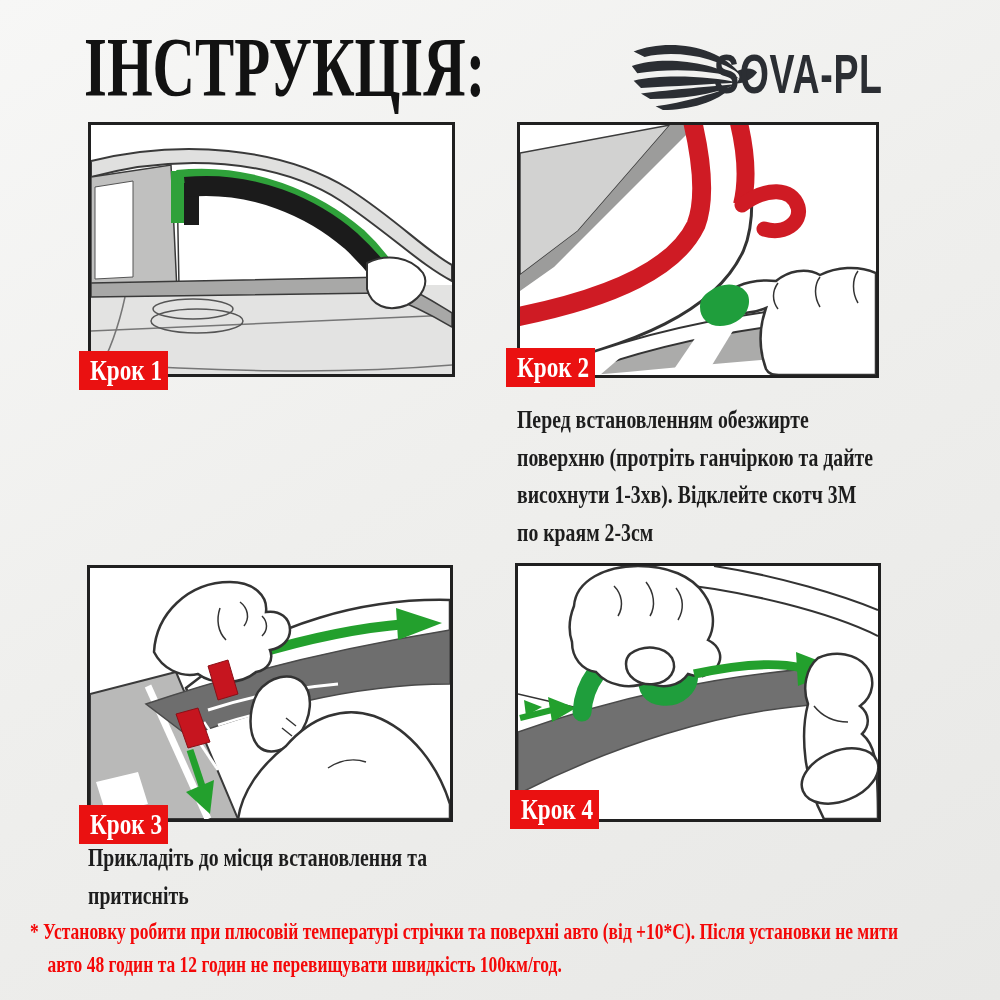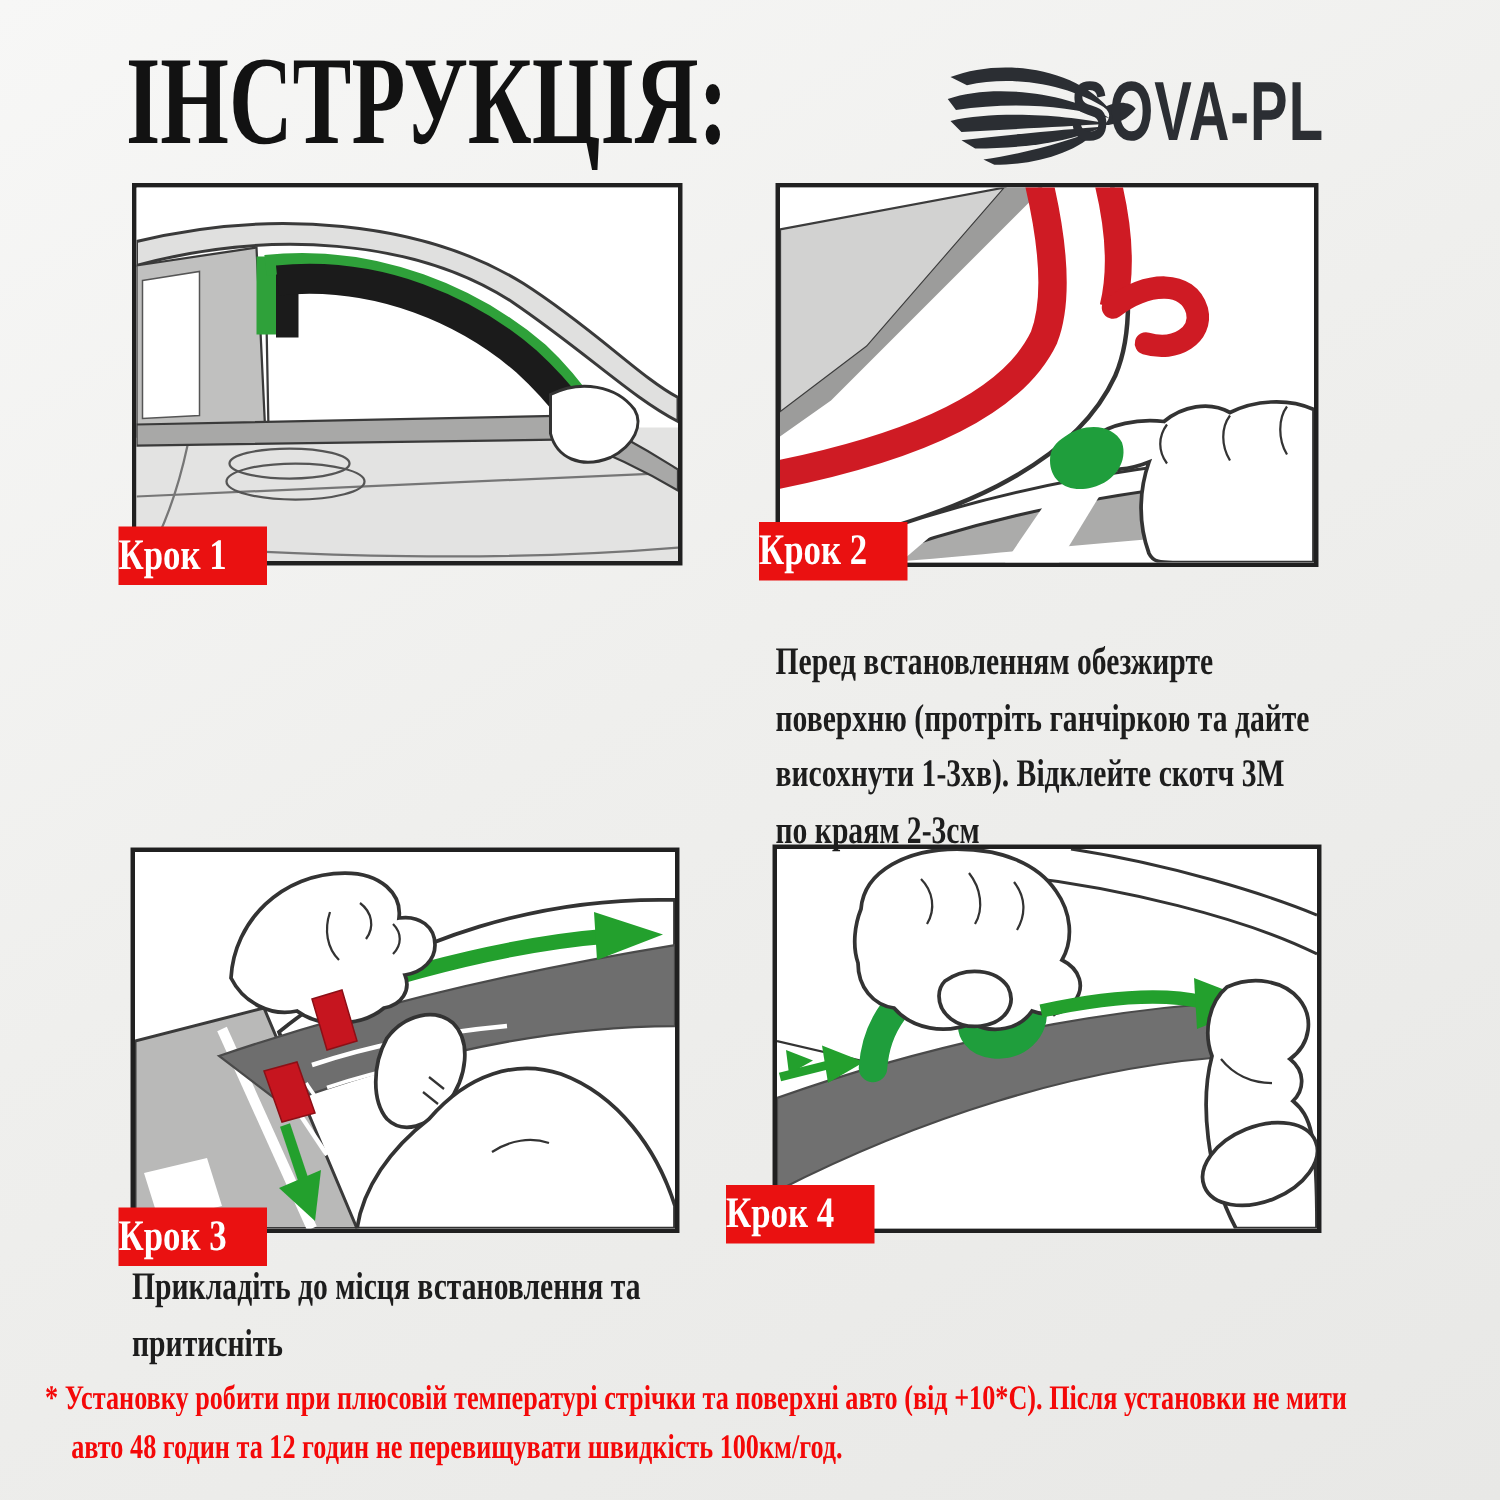--- a/index.html
+++ b/index.html
@@ -32,34 +32,34 @@
   .frame {
     position:absolute; background:#fff; border:3px solid #202020;
   }
   .frame svg { width:100%; height:100%; display:block; }
   #frame1 { left:88px;  top:122px; width:367px; height:255px; }
   #frame2 { left:517px; top:122px; width:362px; height:256px; }
   #frame3 { left:87px;  top:565px; width:366px; height:257px; }
   #frame4 { left:515px; top:563px; width:366px; height:259px; }
   
   .badge {
-    position:absolute; width:99px; height:39px; background:#ea1111;
-    color:#ffffff; display:flex; align-items:center; padding-left:0;
+    position:absolute; width:89px; height:39px; background:#ea1111;
+    color:#ffffff; display:flex; align-items:center; padding-left:11px;
     font-size:29px; font-weight:bold;
   }
   .badge span { transform:scaleX(0.80); transform-origin:left center; white-space:nowrap; }
   #badge1 { left:79px;  top:351px; }
   #badge2 { left:506px; top:348px; }
   #badge3 { left:79px;  top:791px;margin-top:14px; }
-  #badge4 { left:484px; top:790px; }
+  #badge4 { left:510px; top:790px; }
   
   .step-text { position:absolute; color:#1d1d1d; font-weight:bold; font-size:26px; line-height:37.5px; }
   .step-text .line { white-space:nowrap; transform:scaleX(0.76); transform-origin:left top; }
   #text1 { left:88px;  top:401px; }
-  #text2 { left:517px; top:422px; }
+  #text2 { left:517px; top:401px; }
   #text3 { left:88px;  top:839px; }
   #text4 { left:517px; top:839px; }
   
   .footer { position:absolute; left:30px; top:915px; color:#f40808; font-weight:bold; font-size:23px; line-height:33px; }
   .footer .line { white-space:nowrap; transform:scaleX(0.76); transform-origin:left top; }
   .footer .indent { padding-left:23px; }
 </style>
 </head>
 <body>
 

